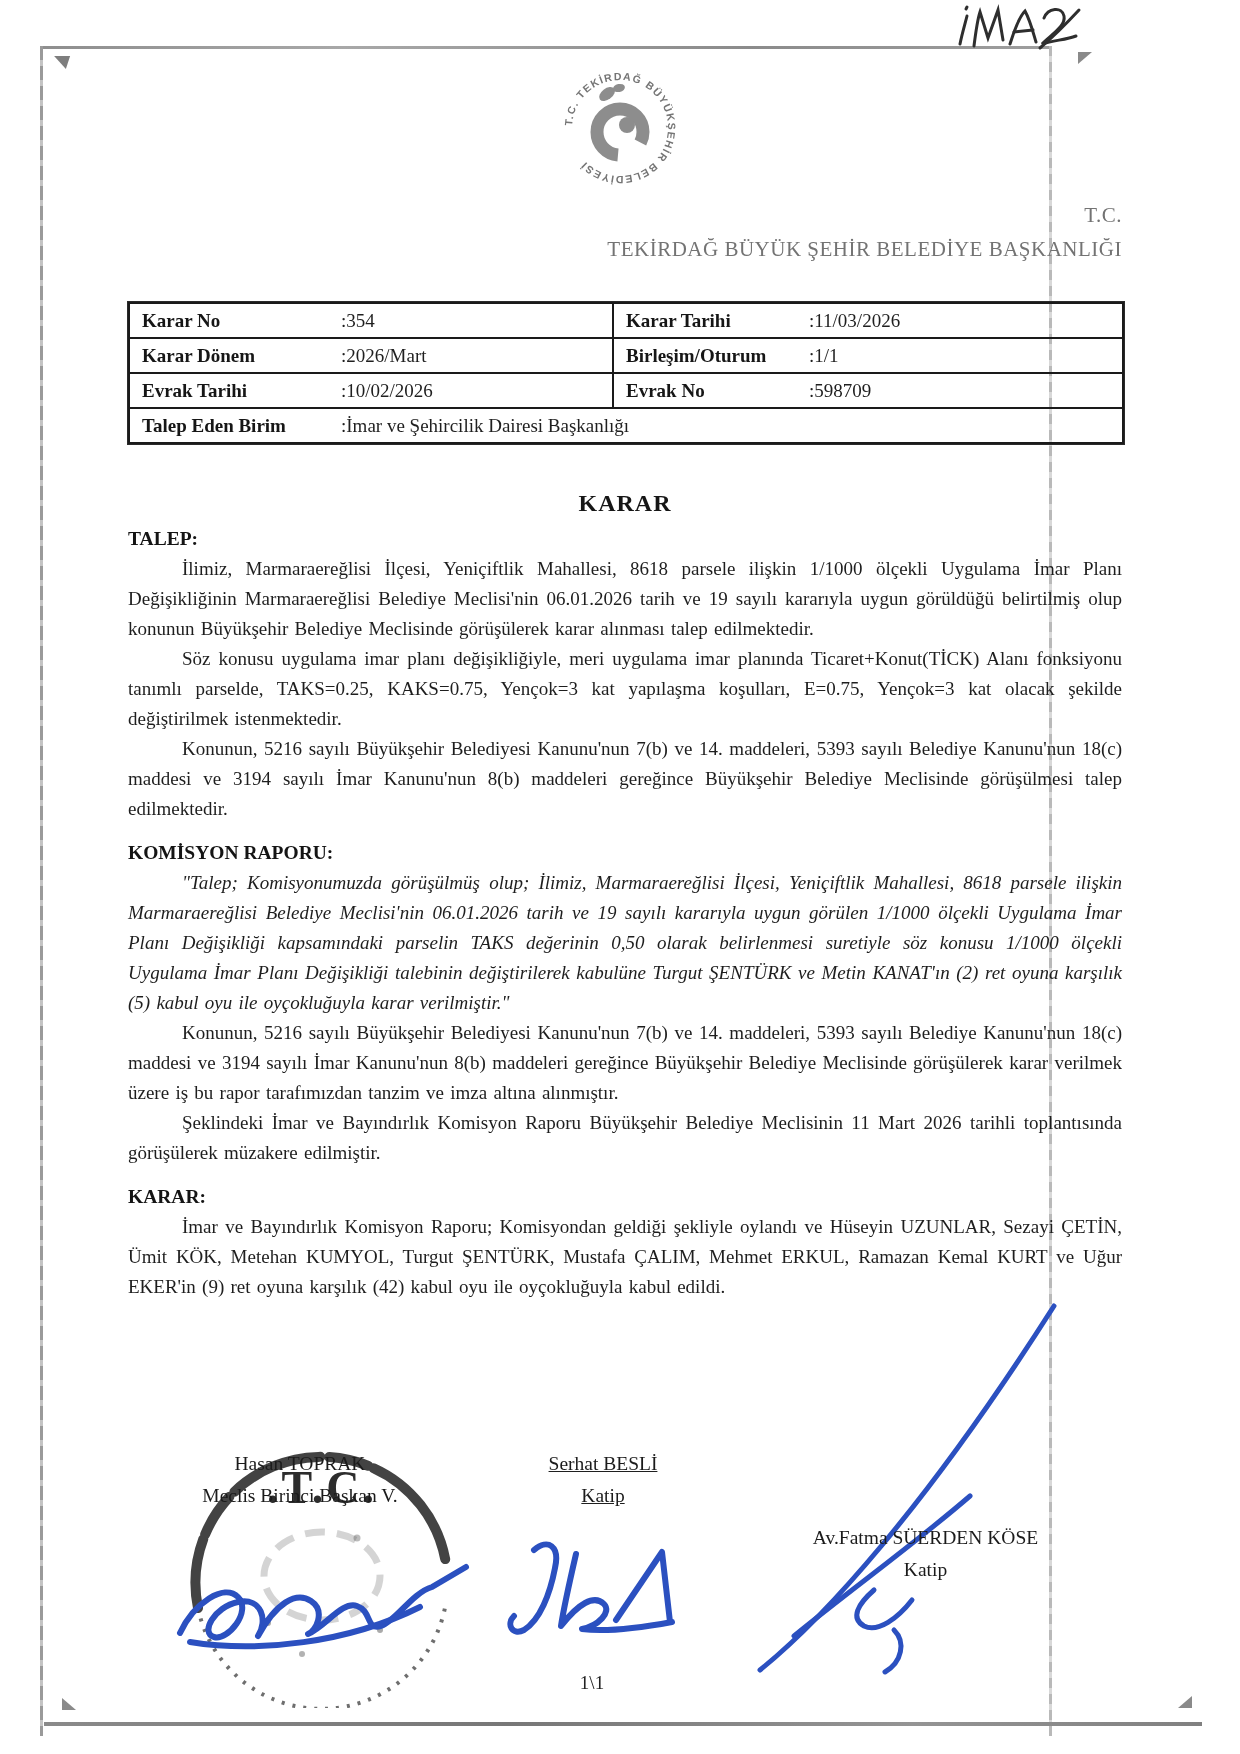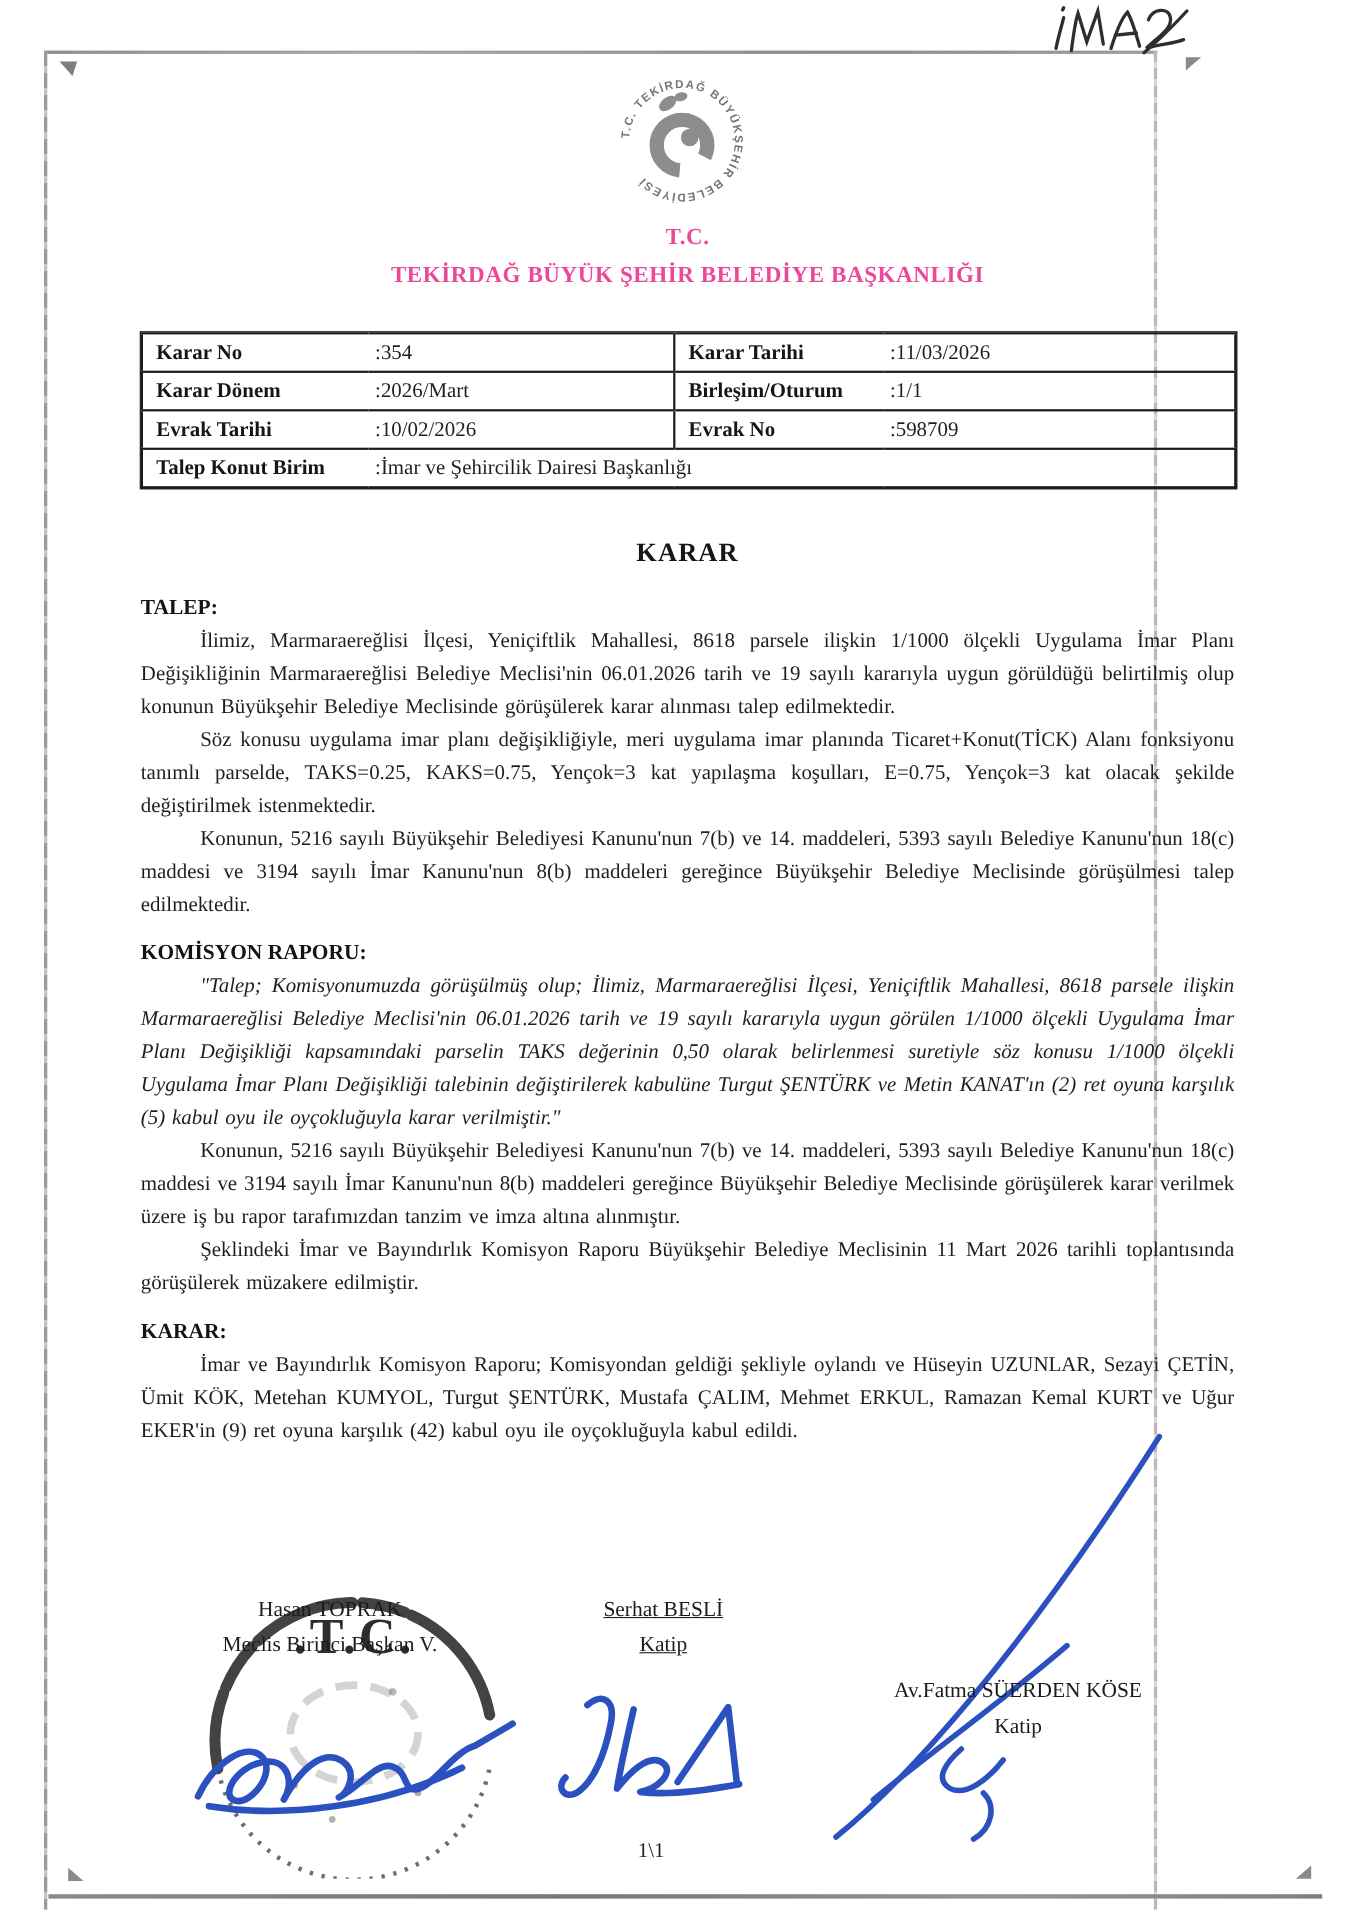--- a/index.html
+++ b/index.html
@@ -17,34 +17,34 @@
   .c-tl{left:52px;top:56px;border-left:16px solid transparent;border-top:13px solid #7e7e7e;transform:skewX(-18deg);}
   .c-tr{left:1078px;top:52px;border-right:14px solid transparent;border-top:12px solid #8a8a8a;}
   .c-bl{left:62px;top:1698px;border-right:14px solid transparent;border-bottom:12px solid #8a8a8a;}
   .c-br{left:1178px;top:1696px;border-left:14px solid transparent;border-bottom:12px solid #8a8a8a;}
 
   .handnote{position:absolute;left:952px;top:2px;}
 
   .logo{position:absolute;left:50%;top:66px;transform:translateX(-50%);}
 
   .content{position:absolute;left:0;top:0;width:1240px;padding:0 118px 0 128px;box-sizing:border-box;}
-  .header{margin-top:198px;text-align:center;font-weight:bold;color:#ec4899;}
+  .header{margin-top:198px;text-align:right;font-weight:normal;color:#737373;}
   .header .h-line{font-size:21px;line-height:34px;letter-spacing:.5px;}
 
   table.info{border-collapse:collapse;margin-top:36px;width:994px;table-layout:fixed;
              box-shadow:0 0 0 1px #2a2a2a;}
   table.info td{border:none;height:33px;font-size:19px;padding:0 6px;vertical-align:middle;white-space:nowrap;overflow:hidden;}
   table.info tr{border-top:2px solid #1a1a1a;}
   table.info{border:2px solid #1a1a1a;}
   table.info td.lbl{font-weight:bold;padding-left:12px;color:#161616;}
   table.info td.mid{border-left:2px solid #1a1a1a;}
 
   .karar-center{margin-top:44px;text-align:center;font-weight:bold;font-size:24px;
                 letter-spacing:1px;color:#161616;line-height:30px;}
-  .sec-head{font-weight:bold;font-size:19.5px;color:#141414;line-height:30px;margin-top:20px;}
+  .sec-head{font-weight:bold;font-size:19.5px;color:#141414;line-height:30px;margin-top:6px;}
   .sec-head.gap{margin-top:14px;}
   p.body-par{margin:0;font-size:19px;line-height:30px;text-align:justify;text-indent:54px;
              word-spacing:1.5px;color:#1e1e1e;}
   p.body-par.quote{font-style:italic;}
 
   .sig-block{position:absolute;text-align:center;z-index:3;}
   .sig-name{font-size:19.5px;line-height:32px;color:#1b1b1b;}
   .sig-title{font-size:19.5px;line-height:32px;color:#1b1b1b;}
   .sig1{left:160px;top:1448px;width:280px;}
   .sig2{left:488px;top:1448px;width:230px;text-decoration:underline;}
@@ -129,21 +129,21 @@
         <td class="lbl mid">Birleşim/Oturum</td>
         <td>:1/1</td>
       </tr>
       <tr>
         <td class="lbl">Evrak Tarihi</td>
         <td>:10/02/2026</td>
         <td class="lbl mid">Evrak No</td>
         <td>:598709</td>
       </tr>
       <tr>
-        <td class="lbl">Talep Konut Birim</td>
+        <td class="lbl">Talep Eden Birim</td>
         <td colspan="3">:İmar ve Şehircilik Dairesi Başkanlığı</td>
       </tr>
     </tbody>
       </table>
 
     <div class="karar-center">KARAR</div>
 
     <div class="sec-head">TALEP:</div>
     <p class="body-par">İlimiz, Marmaraereğlisi İlçesi, Yeniçiftlik Mahallesi, 8618 parsele ilişkin 1/1000 ölçekli Uygulama İmar Planı Değişikliğinin Marmaraereğlisi Belediye Meclisi'nin 06.01.2026 tarih ve 19 sayılı kararıyla uygun görüldüğü belirtilmiş olup konunun Büyükşehir Belediye Meclisinde görüşülerek karar alınması talep edilmektedir.</p>
     <p class="body-par">Söz konusu uygulama imar planı değişikliğiyle, meri uygulama imar planında Ticaret+Konut(TİCK) Alanı fonksiyonu tanımlı parselde, TAKS=0.25, KAKS=0.75, Yençok=3 kat yapılaşma koşulları, E=0.75, Yençok=3 kat olacak şekilde değiştirilmek istenmektedir.</p>

